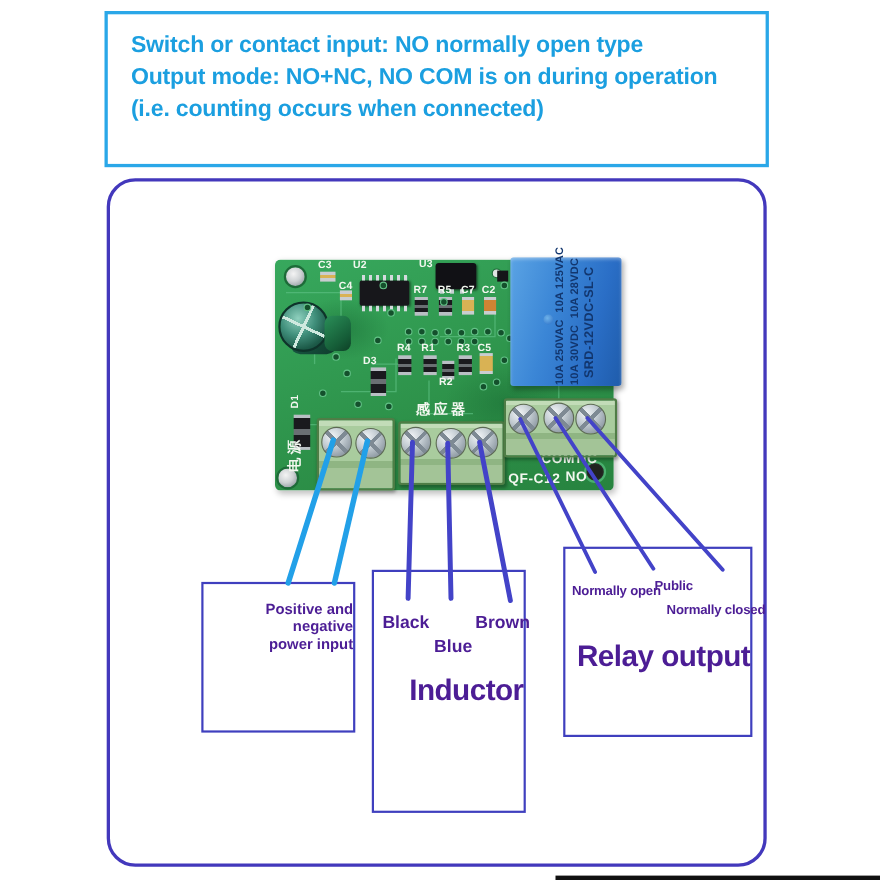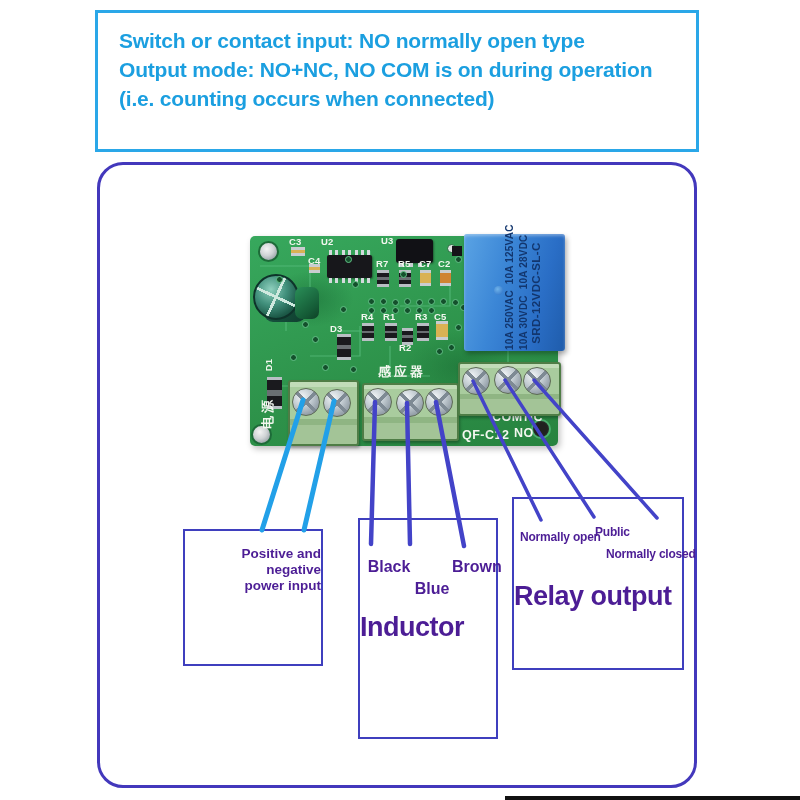--- a/index.html
+++ b/index.html
@@ -90,25 +90,25 @@
        background:radial-gradient(circle at 40% 35%,#6fb3ea,#2a6ec6);}
   .relay-label{position:absolute;left:58%;top:50%;width:114px;
        transform:translate(-50%,-50%) rotate(-90deg);text-align:center;
        color:#12366e;font-weight:bold;font-size:10px;line-height:13.5px;letter-spacing:.2px;}
   .relay-label div{white-space:pre;}
   .relay-label .model{font-size:11.5px;letter-spacing:.4px;}
 
   
   .abox{position:absolute;border:2px solid #3f3fbe;background:#ffffff;color:#4c1d95;}
   .abox .small{position:absolute;font-weight:bold;font-size:12px;letter-spacing:-0.2px;white-space:nowrap;}
-  .abox .title{position:absolute;left:0;right:0;text-align:left;font-weight:bold;
+  .abox .title{position:absolute;left:0;right:0;text-align:right;font-weight:bold;
        font-size:27px;letter-spacing:-0.5px;}
   .power-box{left:183px;top:529px;width:136px;height:133px;}
   .power-box .ptext{margin-top:15px;text-align:right;font-weight:bold;font-size:13.5px;line-height:16px;}
-  .inductor-box{left:358px;top:518px;width:136px;height:217px;}
+  .inductor-box{left:338px;top:518px;width:136px;height:217px;}
   .inductor-box .wire{position:absolute;top:38px;text-align:center;font-weight:bold;font-size:16px;}
   .relay-out-box{left:512px;top:497px;width:168px;height:169px;}
 
   .wires{position:absolute;left:0;top:0;pointer-events:none;}
   .edge-artifact{position:absolute;left:505px;top:796px;width:295px;height:4px;background:#111;}
 </style>
 </head>
 <body>
 
 <div class="canvas">

